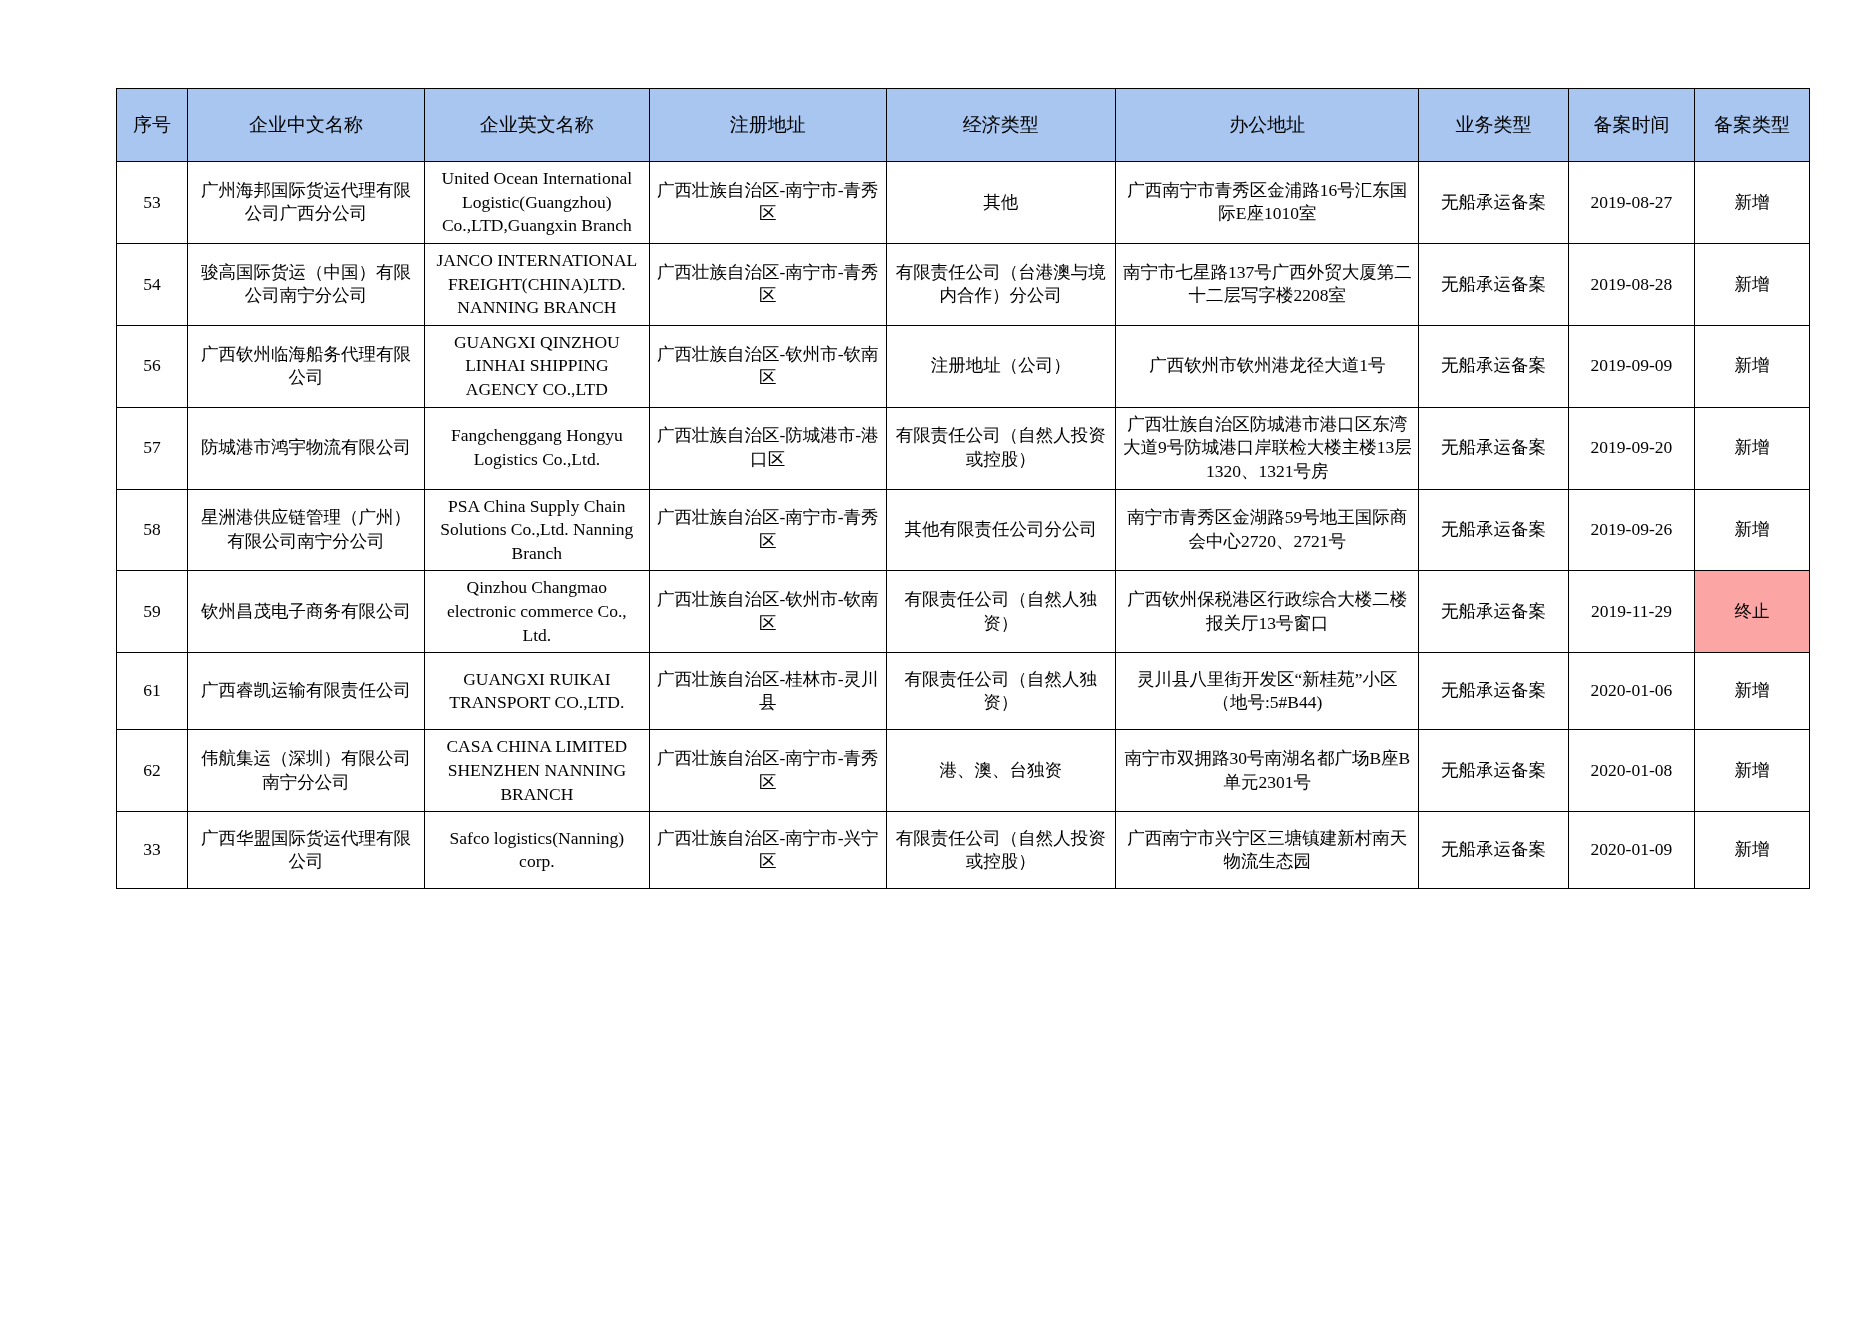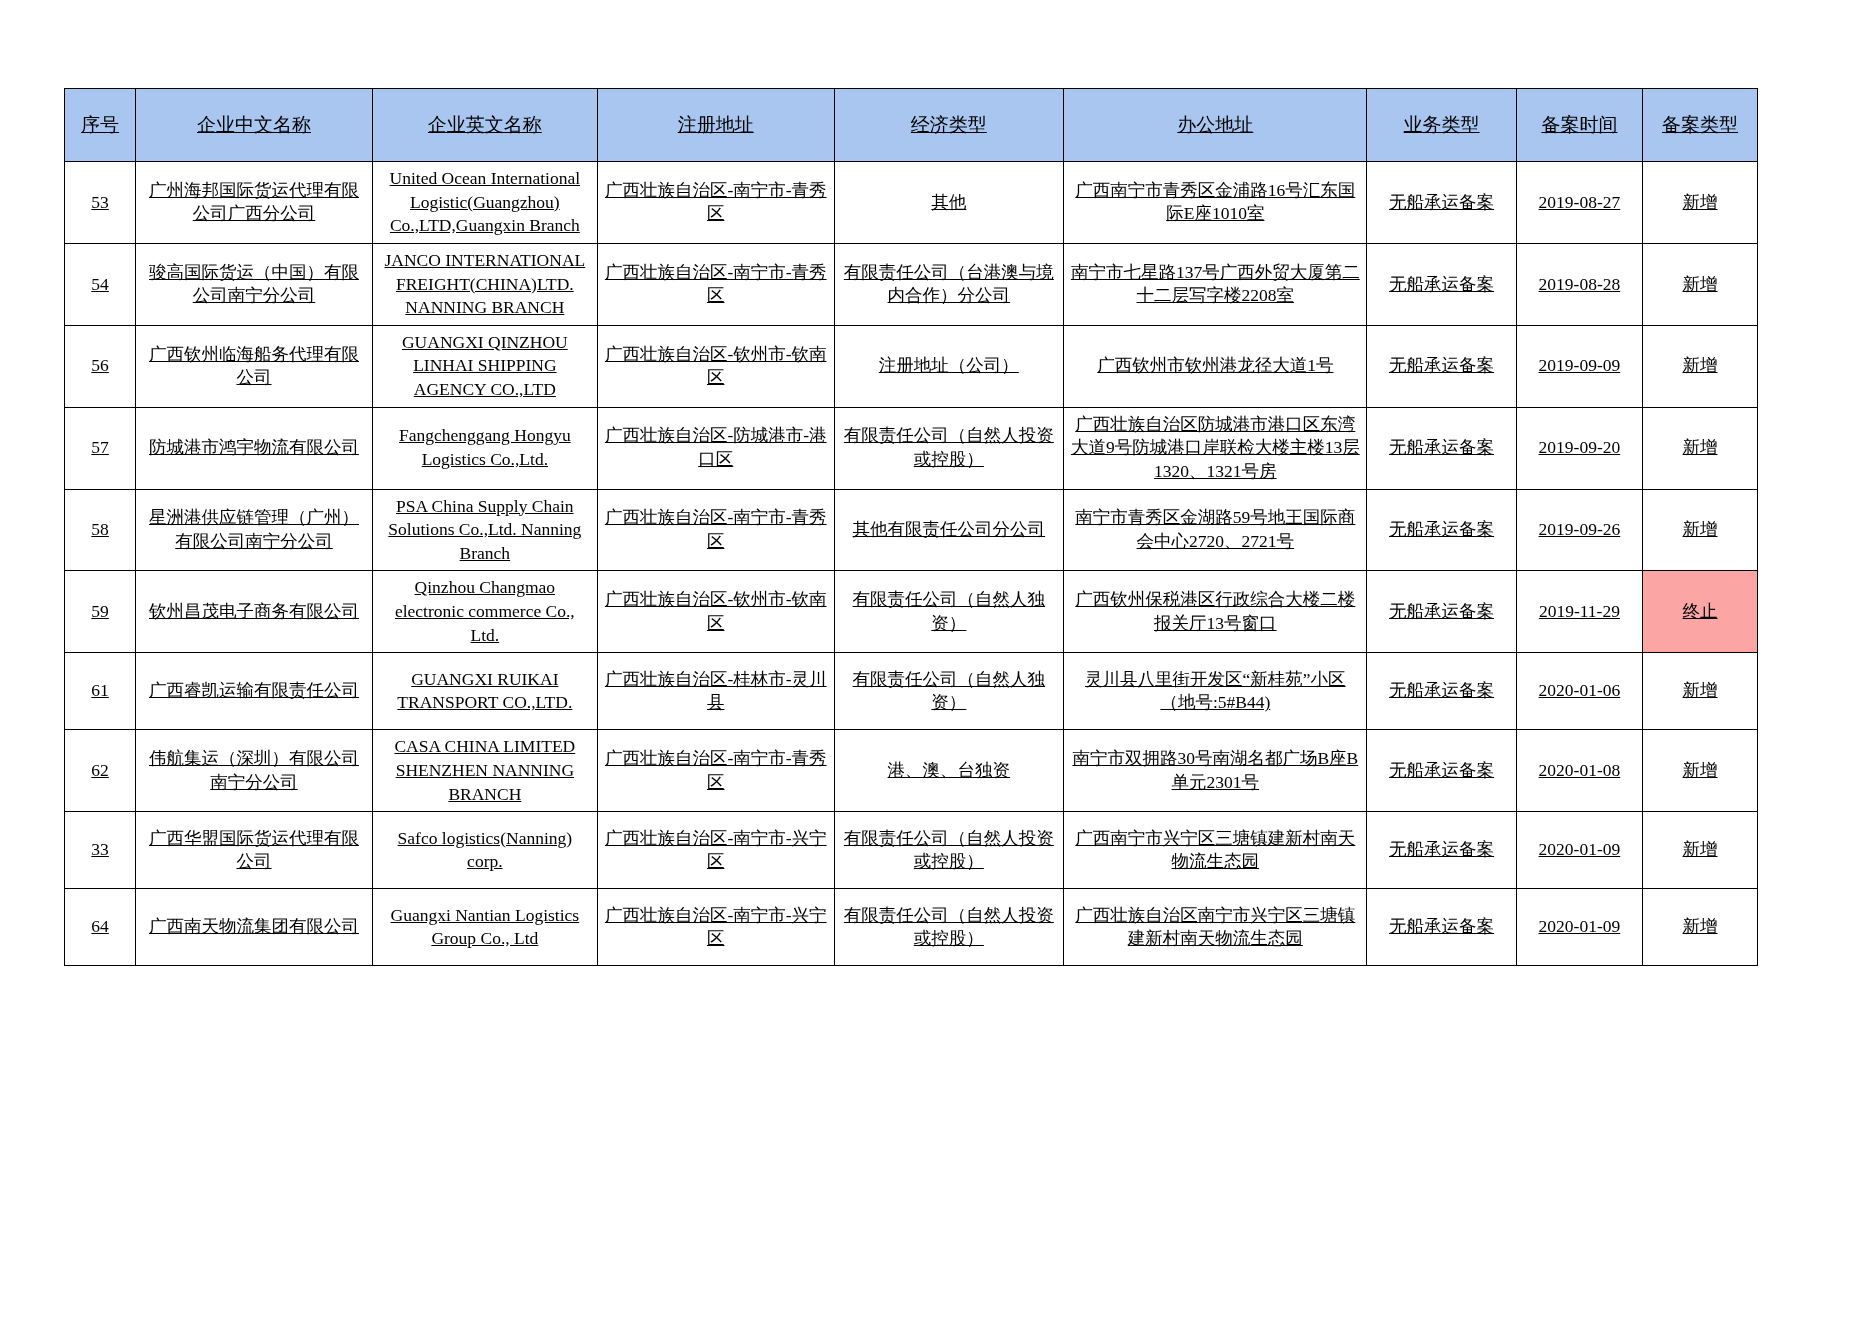--- a/index.html
+++ b/index.html
@@ -11,22 +11,21 @@
     width: 1870px;
     height: 1323px;
     font-family: "Liberation Serif", "DejaVu Serif", serif;
     color: #000000;
   }
   .page {
     position: relative;
     width: 1870px;
     height: 1323px;
     box-sizing: border-box;
-    padding: 88px 0 0 64px;
-    text-decoration: underline;
+    padding: 88px 0 0 116px;
   }
   table.reg-table {
     border-collapse: collapse;
     table-layout: fixed;
     width: 1694px;
     border: 1.5px solid #000;
   }
   table.reg-table th,
   table.reg-table td {
     border: 1px solid #000;
@@ -197,27 +196,16 @@
         <td>广西华盟国际货运代理有限公司</td>
         <td class="cell-en">Safco logistics(Nanning) corp.</td>
         <td>广西壮族自治区-南宁市-兴宁区</td>
         <td>有限责任公司（自然人投资或控股）</td>
         <td>广西南宁市兴宁区三塘镇建新村南天物流生态园</td>
         <td>无船承运备案</td>
         <td>2020-01-09</td>
         <td>新增</td>
       </tr>
 
-      <tr class="row-tall">
-        <td>64</td>
-        <td>广西南天物流集团有限公司</td>
-        <td class="cell-en">Guangxi Nantian Logistics Group Co., Ltd</td>
-        <td>广西壮族自治区-南宁市-兴宁区</td>
-        <td>有限责任公司（自然人投资或控股）</td>
-        <td>广西壮族自治区南宁市兴宁区三塘镇建新村南天物流生态园</td>
-        <td>无船承运备案</td>
-        <td>2020-01-09</td>
-        <td>新增</td>
-      </tr>
 
     </tbody>
   </table>
 </div>
 
 </body></html>

